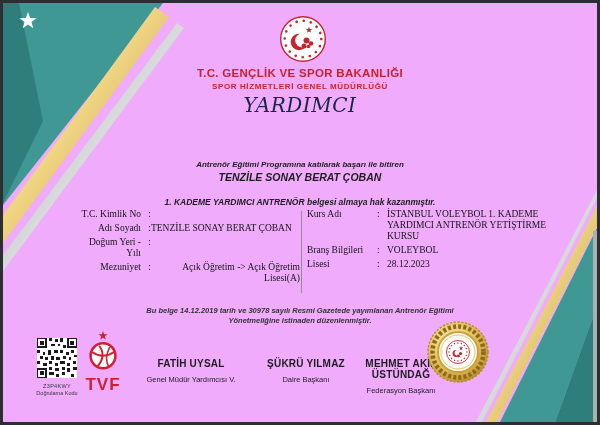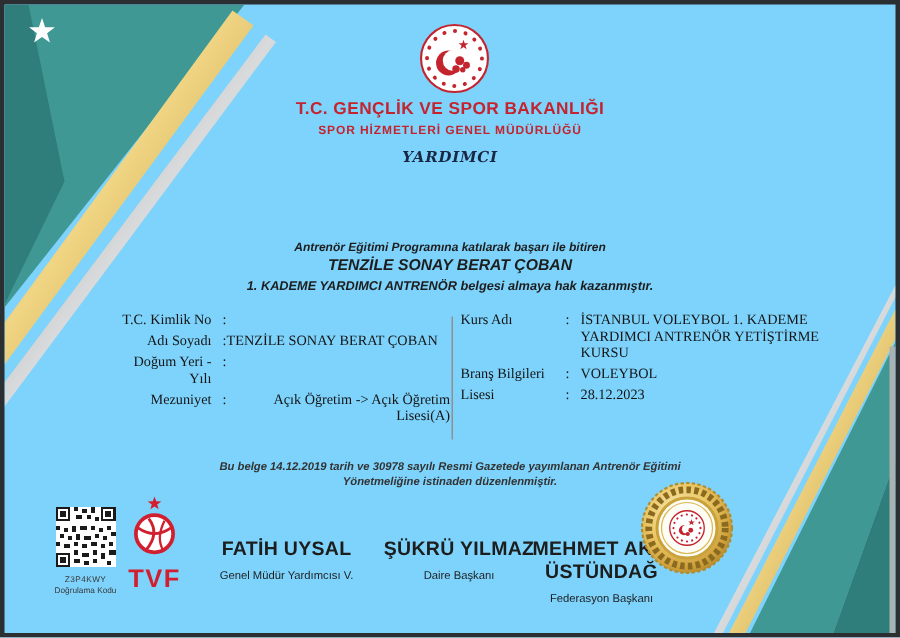--- a/index.html
+++ b/index.html
@@ -1,34 +1,34 @@
 <!DOCTYPE html>
 <html><head>
 <meta charset="utf-8">
 <style>
   html,body{margin:0;padding:0;background:#e8e8e8;}
   .page{
-    position:relative;width:600px;height:425px;background:#7dd3fc;
+    position:relative;width:600px;height:425px;background:#f0abfc;
     overflow:hidden;box-sizing:border-box;border:3px solid #2c2f31;
     font-family:"Liberation Sans",sans-serif;
   }
   .deco{position:absolute;left:0;top:0;width:594px;height:419px;pointer-events:none;}
   .abs{position:absolute;}
   .ctr{left:0;right:0;text-align:center;}
 
   .ministry-line{top:64px;font-size:11.5px;font-weight:bold;color:#c3242e;letter-spacing:.3px;}
   .directorate-line{top:79px;font-size:8px;font-weight:bold;color:#c3242e;letter-spacing:.6px;}
-  .cert-title{top:94px;font-family:"DejaVu Serif",serif;font-style:italic;font-weight:bold;
-    font-size:10px;line-height:17px;color:#1a2742;letter-spacing:.5px;}
+  .cert-title{top:94px;font-family:"DejaVu Serif",serif;font-style:italic;font-weight:normal;
+    font-size:20px;line-height:17px;color:#1a2742;letter-spacing:.5px;}
   .emblem-wrap{left:276px;top:12px;width:48px;height:48px;}
 
   .intro{top:157px;color:#1d1d1d;font-style:italic;}
   .intro .l1{font-size:8px;font-weight:bold;}
   .intro .l2{font-size:10.5px;font-weight:bold;margin-top:2px;}
-  .intro .l3{font-size:8.5px;margin-top:2px;font-weight:bold;}
+  .intro .l3{font-size:8.5px;margin-top:14px;font-weight:bold;}
   .intro .l3 .rest{font-weight:600;}
 
   .fields{font-family:"Liberation Serif",serif;font-size:9.5px;color:#141414;}
   .frow{display:flex;margin-bottom:3px;min-height:10px;line-height:11px;}
   .fields-left{left:72px;top:206px;width:225px;text-align:right;}
   .fields-left .flabel{width:66px;flex:none;}
   .fields-right{left:304px;top:206px;width:260px;}
   .fields-right .flabel{width:70px;flex:none;}
   .fcolon{width:10px;flex:none;}
   .fields-right .fvalue{width:168px;}
@@ -37,21 +37,21 @@
   .note{top:303px;font-size:7.5px;font-style:italic;color:#333;line-height:10px;font-weight:600;}
 
   .verify{left:30px;top:335px;width:48px;text-align:center;color:#3a3a3a;}
   .verify .code{font-size:5.5px;margin-top:1px;letter-spacing:.3px;}
   .verify .vlabel{font-size:5.5px;margin-top:1px;}
 
   .tvf{left:72px;top:327px;width:56px;text-align:center;}
   .tvf .tvf-text{font-size:17px;font-weight:900;color:#d11f2f;letter-spacing:1px;margin-top:-1px;}
 
   .sig{top:355px;text-align:center;color:#1d1d1d;}
-  .sig .name{font-size:13px;font-weight:bold;letter-spacing:.2px;}
+  .sig .name{font-size:10px;font-weight:bold;letter-spacing:.2px;}
   .sig .role{font-size:7.5px;margin-top:6px;}
   .sig1{left:128px;width:120px;}
   .sig2{left:248px;width:110px;}
   .sig3{left:336px;width:124px;}
 
   .seal-wrap{left:420px;top:317px;width:70px;height:66px;}
   .right-strip{right:0;top:228px;width:4px;height:194px;background:#a9b1b1;}
 </style>
 </head>
 <body>

